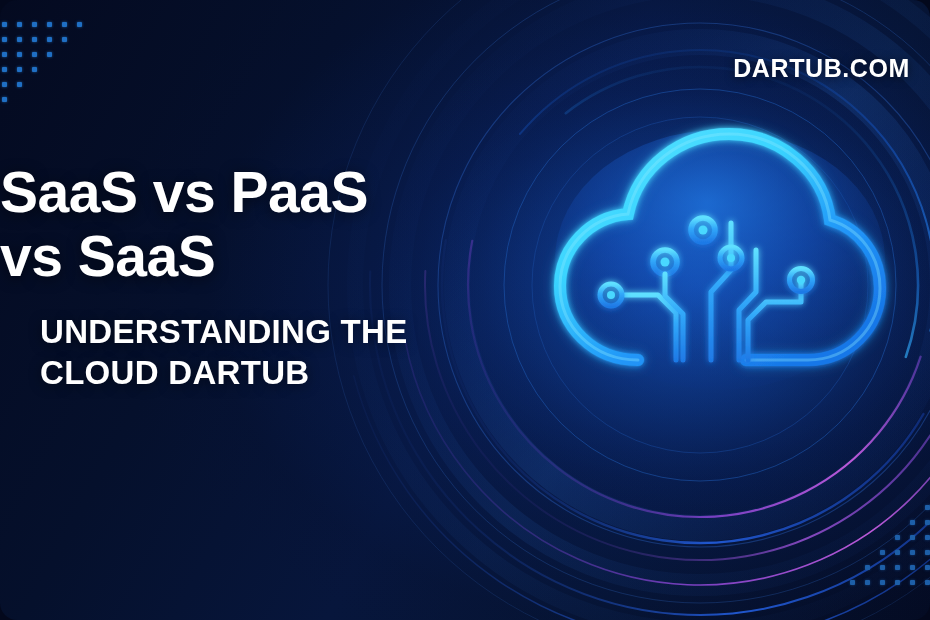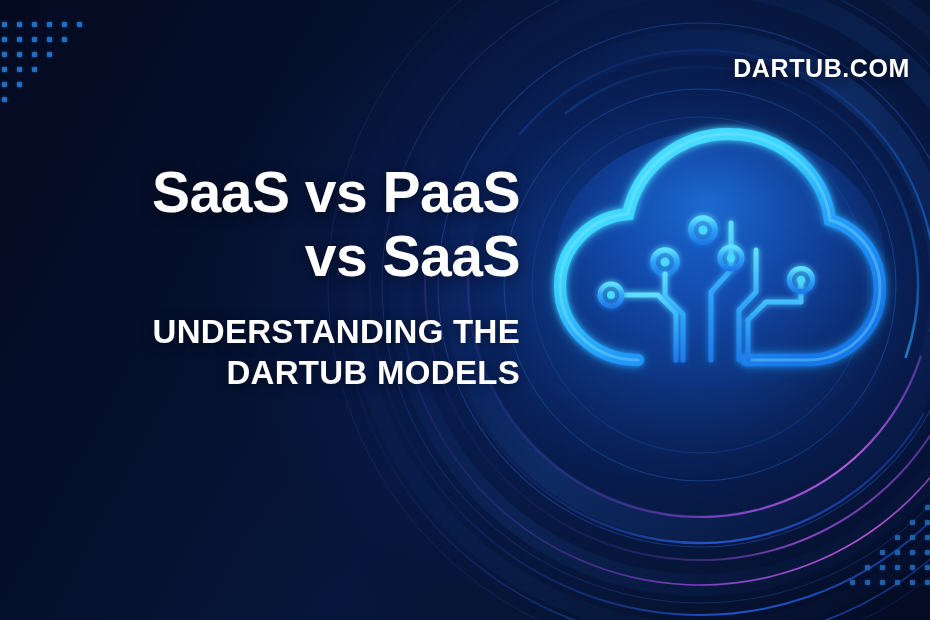--- a/index.html
+++ b/index.html
@@ -14,20 +14,21 @@
 
   #canvas {
     position: relative;
     width: 930px;
     height: 620px;
     overflow: hidden;
     background:
       radial-gradient(ellipse 700px 520px at 72% 46%, rgba(14,60,150,0.70) 0%, rgba(9,34,98,0.42) 38%, rgba(5,16,55,0.10) 66%, rgba(3,8,28,0) 80%),
       radial-gradient(ellipse 420px 360px at 74% 44%, rgba(20,90,210,0.45) 0%, rgba(10,40,120,0.18) 50%, rgba(3,8,28,0) 75%),
       linear-gradient(118deg, #040a20 0%, #05102c 28%, #07163c 52%, #061433 74%, #040b22 100%);
+    border-radius: 17px;
   }
 
   
   .rings {
     position: absolute;
     left: 0; top: 0;
     width: 930px; height: 620px;
     pointer-events: none;
   }
 
@@ -48,21 +49,21 @@
     background: #1d5fa8;
     box-shadow: 0 0 3px rgba(35,110,195,0.5);
   }
 
   
   .text-block {
     position: absolute;
     left: 0;
     top: 160px;
     width: 520px;
-    text-align: right;
+    text-align: left;
     z-index: 6;
   }
   .title {
     color: #ffffff;
     font-size: 57px;
     font-weight: bold;
     line-height: 1.13;
     letter-spacing: -0.5px;
     margin: 0;
     text-shadow: 0 2px 14px rgba(0,0,0,0.55);
@@ -71,21 +72,21 @@
   .title .line2 { display: block; }
   .subtitle {
     color: #ffffff;
     font-size: 33px;
     font-weight: bold;
     line-height: 1.26;
     letter-spacing: 0.3px;
     margin: 22px 0 0 0;
     text-shadow: 0 2px 12px rgba(0,0,0,0.5);
   }
-  .subtitle .sline { display: block; }
+  .subtitle .sline { display: block; padding-left: 40px; }
 
   
   .watermark {
     position: absolute;
     right: 20px;
     top: 54px;
     color: #ffffff;
     font-size: 25px;
     font-weight: bold;
     letter-spacing: 0.6px;
@@ -335,17 +336,17 @@
     </g>
   </svg>
 
   <div class="text-block">
     <h1 class="title">
       <span class="line1">SaaS vs PaaS</span>
       <span class="line2">vs SaaS</span>
     </h1>
     <p class="subtitle">
       <span class="sline">UNDERSTANDING THE</span>
-      <span class="sline">DARTUB MODELS</span>
+      <span class="sline">CLOUD DARTUB</span>
     </p>
   </div>
 
 </div>
 
 </body></html>

